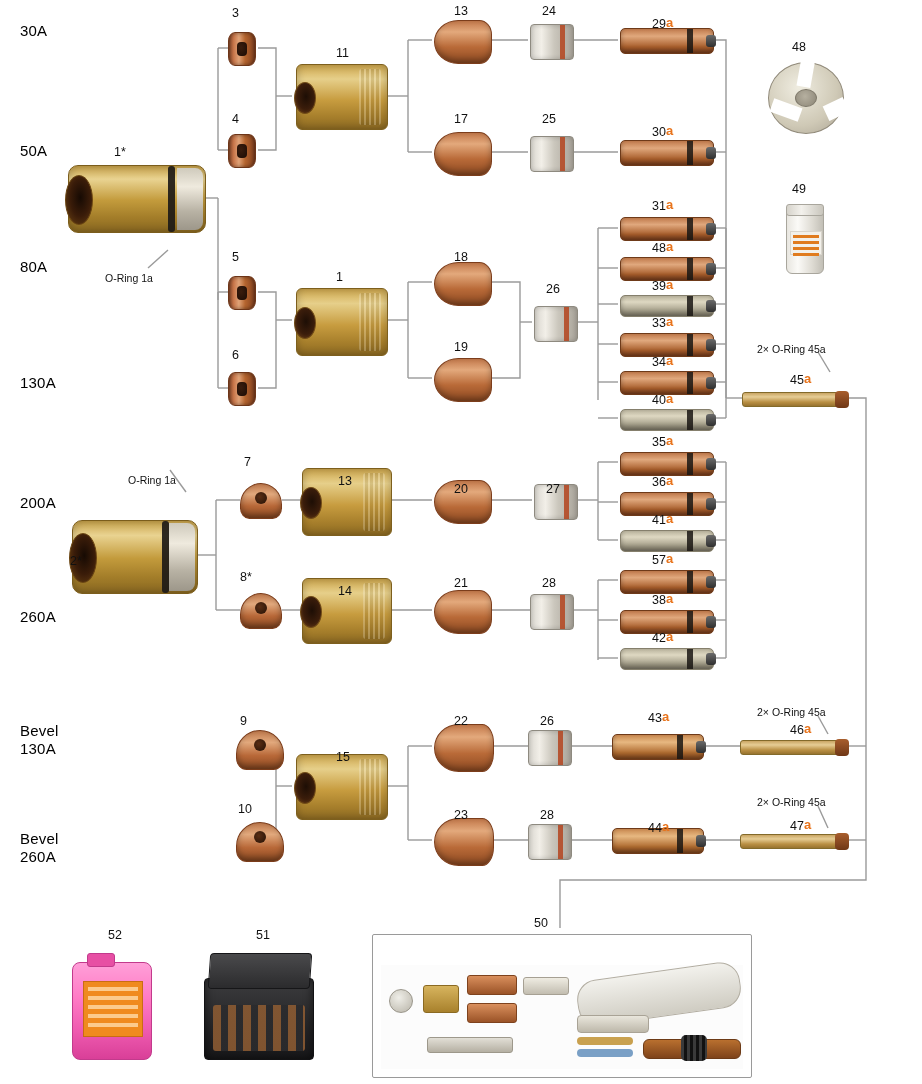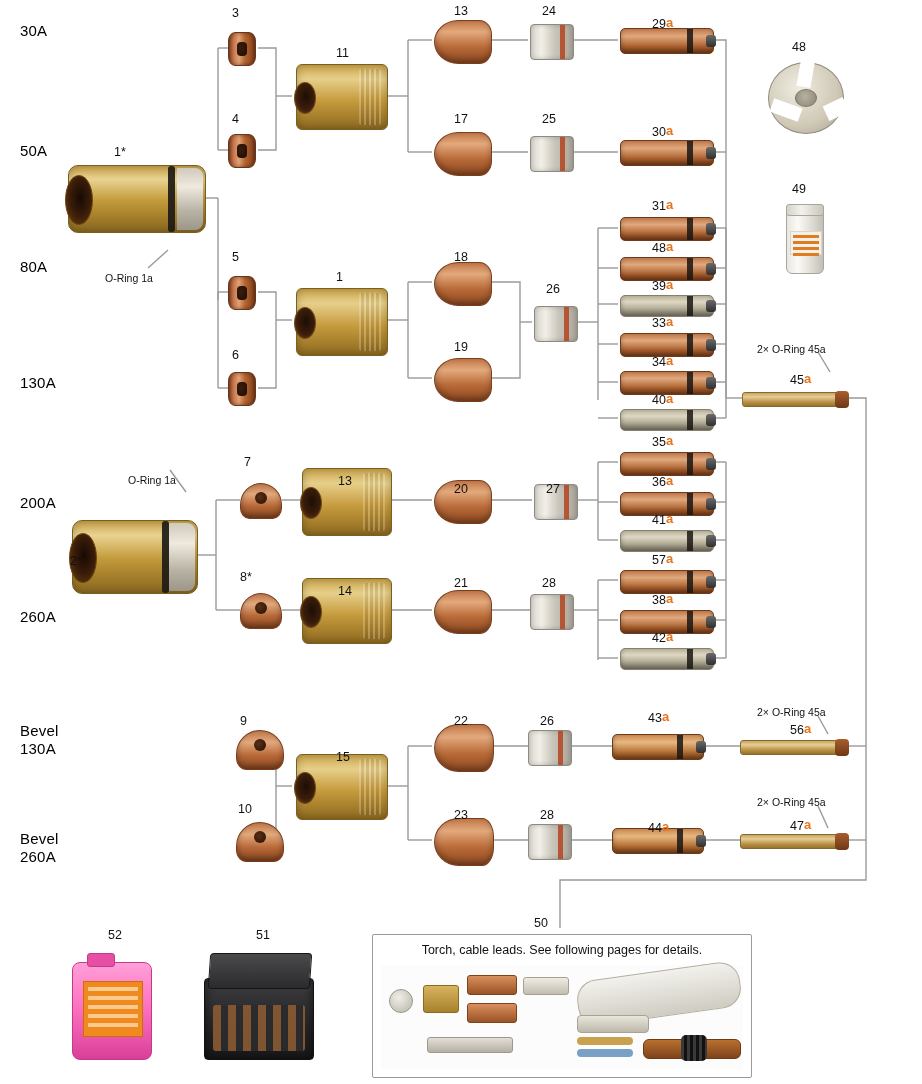--- a/index.html
+++ b/index.html
@@ -487,21 +487,20 @@
         <i></i>
       </div>
   </div>
 
   <div class="part case" style="left:204px;top:978px;">
     <div class="lid"></div>
       <div class="tray"></div>
   </div>
 
   <div class="box50" style="left:372px;top:934px;width:378px;height:142px;">
-    <div class="cap">Torch, cable leads. See following pages for details.</div>
     <div class="inner">
       <div class="abs" style="left:8px;top:24px;width:22px;height:22px;border-radius:50%;background:radial-gradient(circle at 40% 35%,#efeee8,#b8b4a8);border:1px solid #9a968b;"></div>
       <div class="abs" style="left:42px;top:20px;width:34px;height:26px;border-radius:3px;background:linear-gradient(180deg,#d7b45e,#a8812c);border:1px solid #8b6a22;"></div>
       <div class="abs" style="left:86px;top:10px;width:48px;height:18px;border-radius:3px;background:linear-gradient(180deg,#d98f5d,#9a5327);border:1px solid #7e421d;"></div>
       <div class="abs" style="left:86px;top:38px;width:48px;height:18px;border-radius:3px;background:linear-gradient(180deg,#d98f5d,#9a5327);border:1px solid #7e421d;"></div>
       <div class="abs" style="left:142px;top:12px;width:44px;height:16px;border-radius:3px;background:linear-gradient(180deg,#efece2,#c2bdb0);border:1px solid #a6a093;"></div>
       <div class="abs" style="left:46px;top:72px;width:84px;height:14px;border-radius:3px;background:linear-gradient(180deg,#e2dfd6,#b5b0a3);border:1px solid #9d988b;"></div>
       <div class="abs" style="left:196px;top:6px;width:162px;height:44px;border-radius:20px;background:linear-gradient(180deg,#f2f1ec,#cfccc2);border:1px solid #b2ada1;transform:rotate(-8deg);"></div>
       <div class="abs" style="left:196px;top:50px;width:70px;height:16px;border-radius:4px;background:linear-gradient(180deg,#e9e6dc,#bdb8aa);border:1px solid #a9a396;"></div>
       <div class="abs" style="left:196px;top:72px;width:56px;height:8px;border-radius:4px;background:#c9a14f;"></div>
@@ -552,21 +551,21 @@
   <div class="abs num" style="left:652px;top:392px"><span>40</span><span class="a">a</span></div>
   <div class="abs num" style="left:652px;top:434px"><span>35</span><span class="a">a</span></div>
   <div class="abs num" style="left:652px;top:474px"><span>36</span><span class="a">a</span></div>
   <div class="abs num" style="left:652px;top:512px"><span>41</span><span class="a">a</span></div>
   <div class="abs num" style="left:652px;top:552px"><span>57</span><span class="a">a</span></div>
   <div class="abs num" style="left:652px;top:592px"><span>38</span><span class="a">a</span></div>
   <div class="abs num" style="left:652px;top:630px"><span>42</span><span class="a">a</span></div>
   <div class="abs num" style="left:648px;top:710px"><span>43</span><span class="a">a</span></div>
   <div class="abs num" style="left:648px;top:820px"><span>44</span><span class="a">a</span></div>
   <div class="abs num" style="left:790px;top:372px"><span>45</span><span class="a">a</span></div>
-  <div class="abs num" style="left:790px;top:722px"><span>56</span><span class="a">a</span></div>
+  <div class="abs num" style="left:790px;top:722px"><span>46</span><span class="a">a</span></div>
   <div class="abs num" style="left:790px;top:818px"><span>47</span><span class="a">a</span></div>
   <div class="abs num" style="left:792px;top:40px"><span>48</span></div>
   <div class="abs num" style="left:792px;top:182px"><span>49</span></div>
   <div class="abs num" style="left:534px;top:916px"><span>50</span></div>
   <div class="abs num" style="left:256px;top:928px"><span>51</span></div>
   <div class="abs num" style="left:108px;top:928px"><span>52</span></div>
 
   <div class="abs note" style="left:105px;top:272px">O-Ring 1a</div>
   <div class="abs note" style="left:128px;top:474px">O-Ring 1a</div>
   <div class="abs note" style="left:757px;top:343px">2× O-Ring 45a</div>

